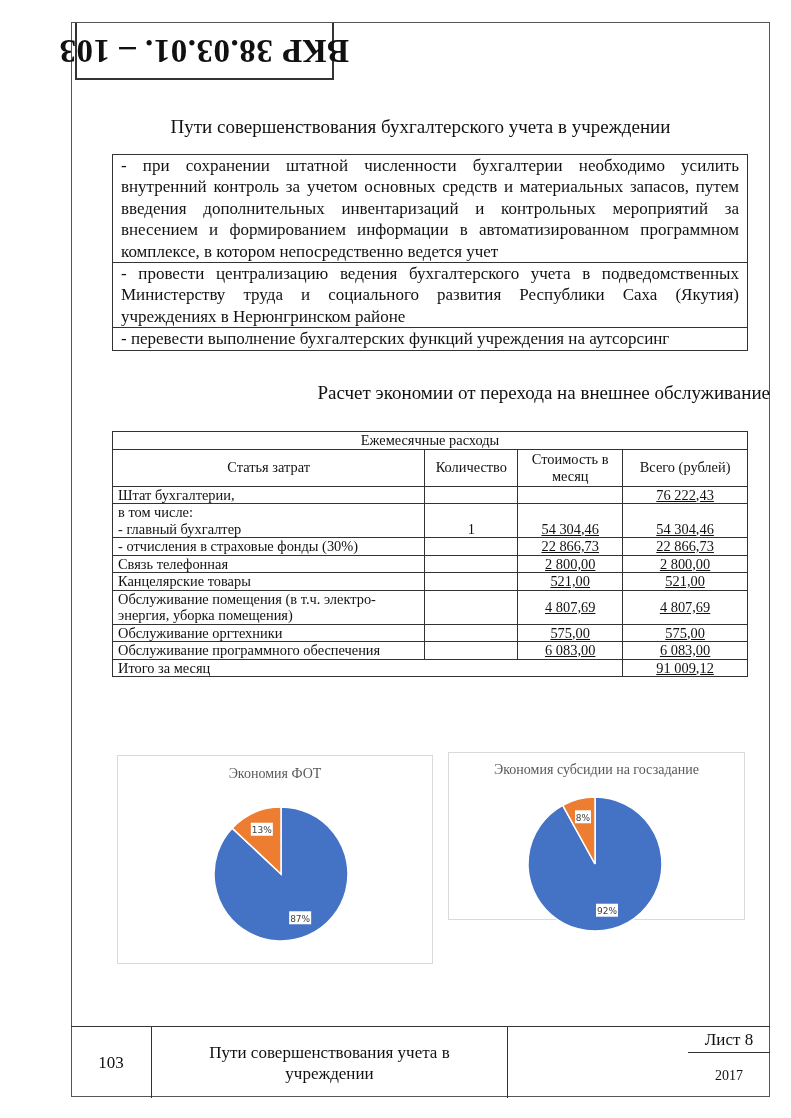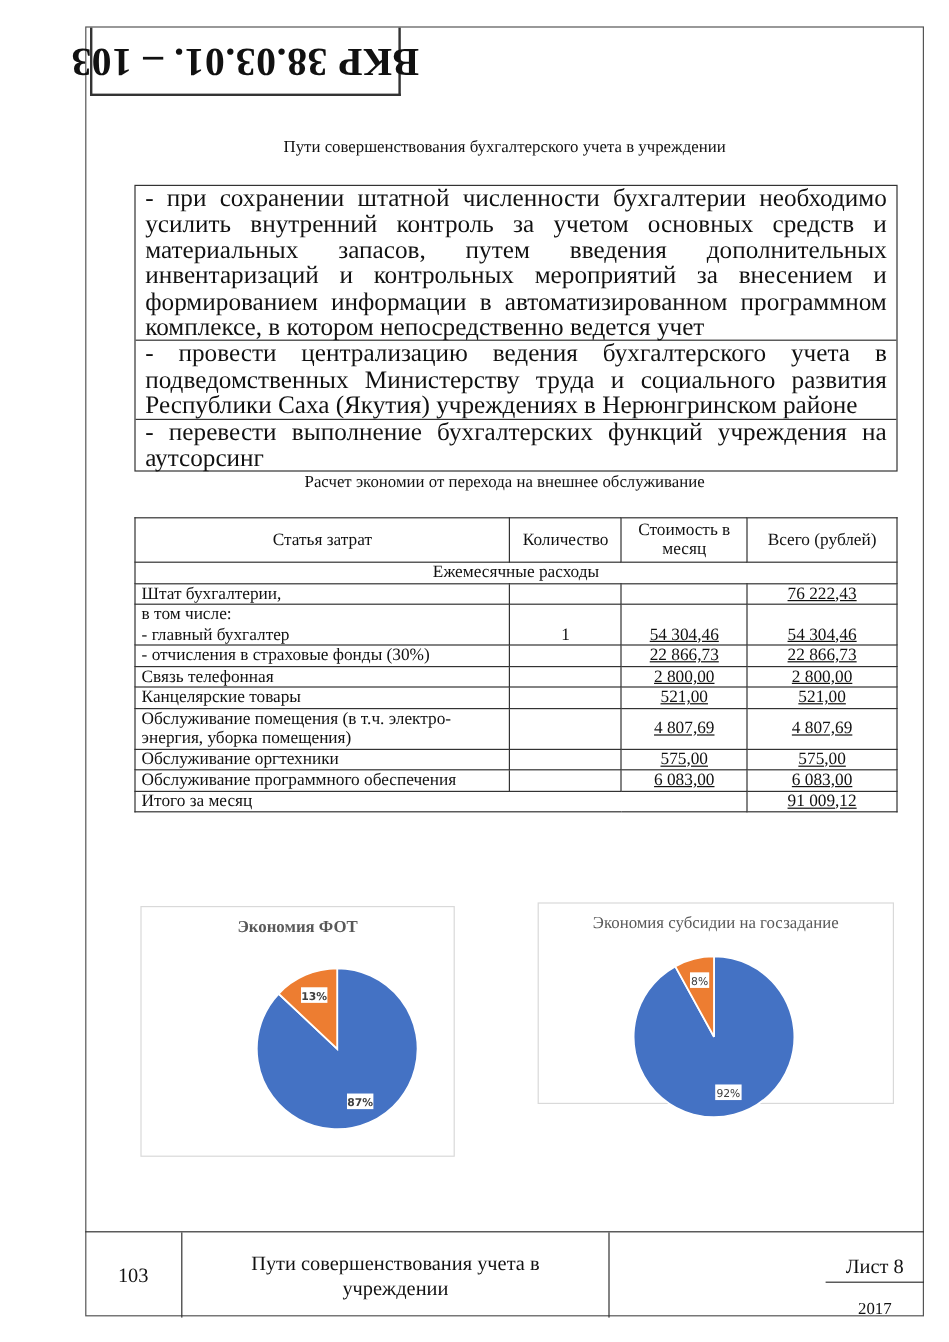--- a/index.html
+++ b/index.html
@@ -5,43 +5,43 @@
     html, body { margin: 0; padding: 0; background: #ffffff; }
     body { width: 791px; height: 1118px; position: relative; overflow: hidden;
            font-family: "Liberation Serif", serif; color: #111; }
     .frame { position: absolute; left: 71px; top: 22px; width: 699px; height: 1075px;
              border: 1.5px solid #555; box-sizing: border-box; }
     .stamp { position: absolute; left: 75px; top: 23px; width: 259px; height: 57px;
              border: 2px solid #333; border-top: none; box-sizing: border-box;
              display: flex; align-items: center; justify-content: center; }
     .stamp-text { font-weight: bold; font-size: 33px; transform: rotate(180deg);
                   letter-spacing: 0.5px; white-space: nowrap; }
-    .heading { position: absolute; left: 71px; width: 699px; text-align: center; font-size: 14px; }
+    .heading { position: absolute; left: 71px; width: 699px; text-align: center; font-size: 19px; }
     .ways-box { position: absolute; left: 112px; top: 154px; width: 636px;
                 border: 1.5px solid #333; box-sizing: border-box; }
-    .ways-item { font-size: 21px; line-height: 21.4px; padding: 0 8px;
+    .ways-item { font-size: 17px; line-height: 21.4px; padding: 0 8px;
                  text-align: justify; border-bottom: 1.5px solid #333; }
     .ways-item:last-child { border-bottom: none; }
     table.calc { position: absolute; left: 112px; top: 431px; width: 636px;
                  border-collapse: collapse; font-size: 14.4px; }
     table.calc td, table.calc th { border: 1px solid #333; padding: 0 5px; line-height: 16.5px;
                                    font-weight: normal; vertical-align: middle; }
     table.calc th { text-align: center; height: 36px; }
     td.num { text-align: center; text-decoration: underline; }
     td.ctr { text-align: center; }
     td.bottom { vertical-align: bottom !important; }
     .chart-box { position: absolute; border: 1px solid #d9d9d9; background: #fff; box-sizing: border-box; }
     .chart-title { position: absolute; left: 0; right: 0; text-align: center; color: #595959; font-size: 14px; }
     .chart-svg { position: absolute; }
     .footer { position: absolute; left: 71px; top: 1026px; width: 699px; height: 71px;
               border-top: 1.5px solid #333; box-sizing: border-box; }
     .fcell { position: absolute; top: 0; height: 71px; border-right: 1.5px solid #333;
              box-sizing: border-box; display: flex; align-items: center; justify-content: center;
              text-align: center; font-size: 17px; line-height: 21px; }
-    .fcell:last-child { border-right: none; margin-top: 16px; }
+    .fcell:last-child { border-right: none; }
     .sheet-top { position: absolute; left: 0; right: 0; top: 0; height: 25px; border-bottom: 1.5px solid #333;
                  display: flex; align-items: center; justify-content: center; font-size: 17px; }
     .sheet-bottom { position: absolute; left: 0; right: 0; top: 25px; bottom: 0;
                     display: flex; align-items: center; justify-content: center; font-size: 14px; }
   </style>
 </head>
 <body>
 
 <div class="frame"></div>
 
@@ -50,38 +50,38 @@
 </div>
 
 <div class="heading" style="top:116px;">Пути совершенствования бухгалтерского учета в учреждении</div>
 
 <div class="ways-box">
   <div class="ways-item">- при сохранении штатной численности бухгалтерии необходимо усилить внутренний контроль за учетом основных средств и материальных запасов, путем введения дополнительных инвентаризаций и контрольных мероприятий за внесением и формированием информации в автоматизированном программном комплексе, в котором непосредственно ведется учет</div>
   <div class="ways-item">- провести централизацию ведения бухгалтерского учета в подведомственных Министерству труда и социального развития Республики Саха (Якутия) учреждениях в Нерюнгринском районе</div>
   <div class="ways-item">- перевести выполнение бухгалтерских функций учреждения на аутсорсинг</div>
 </div>
 
-<div class="heading" style="top:395px;">Расчет экономии от перехода на внешнее обслуживание</div>
+<div class="heading" style="top:382px;text-align:right;">Расчет экономии от перехода на внешнее обслуживание</div>
 
 <table class="calc">
   <colgroup>
     <col style="width:313px">
       <col style="width:93px">
       <col style="width:105px">
       <col style="width:125px">
   </colgroup>
   <tbody>
       <tr>
+    <td colspan="4" class="ctr">Ежемесячные расходы</td>
+  </tr>
+  <tr>
     <th>Статья затрат</th>
     <th>Количество</th>
     <th>Стоимость в месяц</th>
     <th>Всего (рублей)</th>
-  </tr>
-  <tr>
-    <td colspan="4" class="ctr">Ежемесячные расходы</td>
   </tr>
   <tr>
     <td>Штат бухгалтерии,</td>
     <td class="ctr"></td>
     <td class="num"></td>
     <td class="num">76 222,43</td>
   </tr>
   <tr>
     <td style="white-space:pre-line">в том числе:
 - главный бухгалтер</td>
@@ -125,21 +125,21 @@
     <td class="num">6 083,00</td>
     <td class="num">6 083,00</td>
   </tr>
   <tr>
     <td colspan="3">Итого за месяц</td>
     <td class="num">91 009,12</td>
   </tr>
 </tbody>
   </table>
 
-<div class="chart-box" style="left:117px; top:755px; width:262px; height:209px;font-weight:bold;">
+<div class="chart-box" style="left:117px; top:755px; width:316px; height:209px;">
   <div class="chart-title" style="top:10px;">Экономия ФОТ</div>
   <svg class="chart-svg" id="pie0" style="left:0; top:0;" width="298" height="209">
       <path d="M163,118 L163,51 A67,67 0 1 1 114.15910196276542,72.13534390277786 Z" fill="#4472c4" stroke="#ffffff" stroke-width="1.5"></path>
       <g>
         <rect x="171.1584142442218" y="155.27248314299524" width="22" height="13" fill="#ffffff"></rect>
         <text x="182.1584142442218" y="165.77248314299524" text-anchor="middle" font-size="9" font-family="DejaVu Sans, sans-serif" fill="#404040">87%</text>
       </g>
       <path d="M163,118 L114.15910196276542,72.13534390277786 A67,67 0 0 1 163,51 Z" fill="#ed7d31" stroke="#ffffff" stroke-width="1.5"></path>
       <g>
         <rect x="132.8415857557782" y="66.72751685700476" width="22" height="13" fill="#ffffff"></rect>

